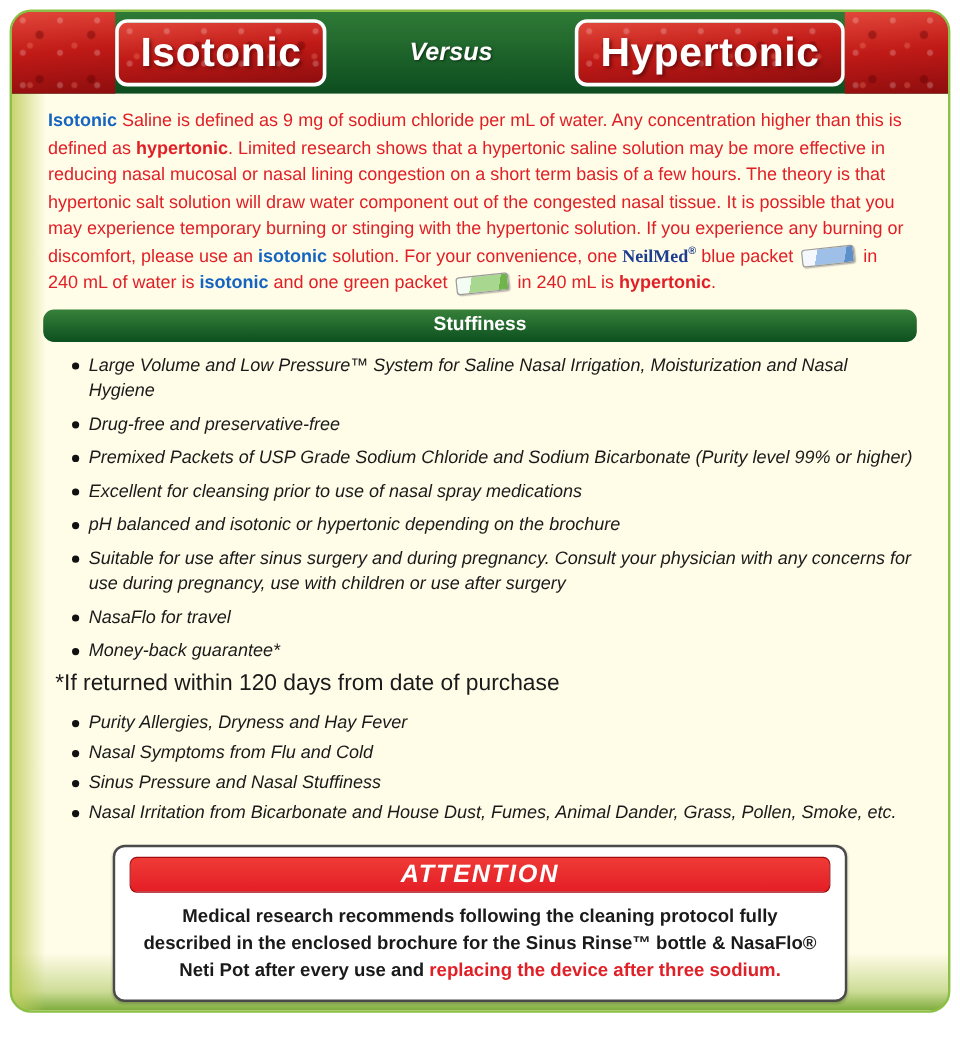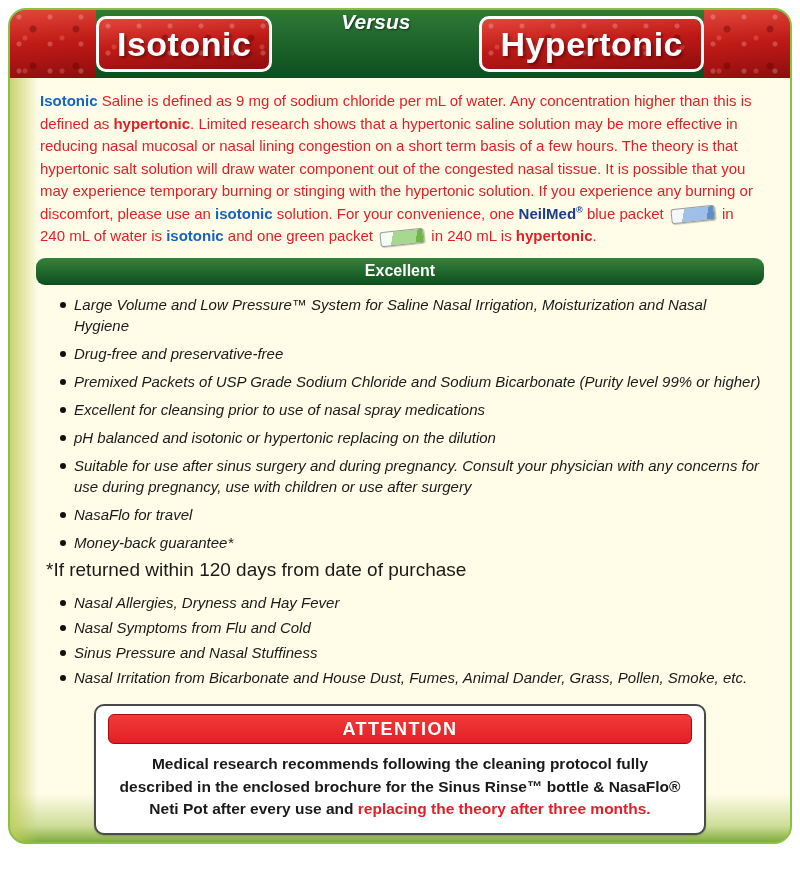--- a/index.html
+++ b/index.html
@@ -43,33 +43,33 @@
   .banner-spacer{width:86px;}
   .word-box{
     margin:6px 0;border:3px solid #ffffff;border-radius:10px;
     display:flex;align-items:center;justify-content:center;
     padding:0 18px;
   }
   .word-box span{
     color:#ffffff;font-weight:bold;font-size:34px;letter-spacing:.5px;
     text-shadow:2px 2px 3px rgba(60,0,0,.55);
   }
-  .versus{flex:1;display:flex;justify-content:center;}
+  .versus{flex:1;display:flex;align-items:center;justify-content:center;}
   .versus span{
     color:#ffffff;font-weight:bold;font-style:italic;font-size:21px;
     text-shadow:1px 1px 2px rgba(0,0,0,.5);
   }
   
   .intro{
     margin:12px 30px 10px;font-size:15px;line-height:1.5;color:var(--red-text);
   }
   .seg-red{color:var(--red-text);}
   .seg-red-bold{color:var(--red-text);font-weight:bold;}
   .seg-blue-bold{color:var(--blue-text);font-weight:bold;}
-  .seg-navy-bold{color:var(--navy-text);font-weight:bold;}
+  .seg-navy-bold{color:var(--navy-text);font-weight:bold;font-family:Liberation Serif, serif;}
   .seg-navy-sup{color:var(--navy-text);font-weight:bold;font-size:.6em;vertical-align:super;}
   .seg-black-bold{color:var(--ink);font-weight:bold;}
   .packet{
     display:inline-block;width:44px;height:15px;border-radius:3px;
     border:1px solid #9a9a9a;vertical-align:middle;margin:0 3px;
     transform:rotate(-6deg);box-shadow:1px 1px 1px rgba(0,0,0,.25);
   }
   .packet.blue-packet{background:linear-gradient(105deg,#f4f8fd 0 28%,#9dbfe8 28% 82%,#5d8fc9 82%);}
   .packet.green-packet{background:linear-gradient(105deg,#f4fdf4 0 28%,#a8d88f 28% 82%,#6fb54a 82%);}
   
@@ -99,21 +99,21 @@
     border:2px solid #4a4a4a;border-radius:10px;
     padding:6px 8px 12px;box-shadow:0 1px 2px rgba(0,0,0,.2);
   }
   .attention-bar{
     height:30px;margin:2px 4px 9px;border-radius:6px;
     background:linear-gradient(#ef3b36,var(--attention-red));
     border:1px solid #a30d12;
     display:flex;align-items:center;justify-content:center;
   }
   .attention-bar span{
-    color:#ffffff;font-weight:bold;font-size:18px;letter-spacing:1.5px;
+    color:#ffffff;font-weight:bold;font-size:21px;letter-spacing:1.5px;font-style:italic;
   }
   .attention-body{
     text-align:center;font-size:15.5px;line-height:1.45;padding:0 14px;
   }
 </style>
 </head>
 <body>
 
 <div class="page">
   <div class="card">
@@ -128,44 +128,44 @@
       </div>
       <div class="word-box red-texture">
         <span>Hypertonic</span>
       </div>
       <div class="banner-spacer red-texture"></div>
     </div>
 
     <p class="intro"><span class="seg-blue-bold">Isotonic</span><span class="seg-red"> Saline is defined as 9 mg of sodium chloride per mL of water. Any concentration higher than this is defined as </span><span class="seg-red-bold">hypertonic</span><span class="seg-red">. Limited research shows that a hypertonic saline solution may be more effective in reducing nasal mucosal or nasal lining congestion on a short term basis of a few hours. The theory is that hypertonic salt solution will draw water component out of the congested nasal tissue. It is possible that you may experience temporary burning or stinging with the hypertonic solution. If you experience any burning or discomfort, please use an </span><span class="seg-blue-bold">isotonic</span><span class="seg-red"> solution. For your convenience, one </span><span class="seg-navy-bold">NeilMed</span><span class="seg-navy-sup">®</span><span class="seg-red"> blue packet </span><span class="packet blue-packet"></span><span class="seg-red"> in 240 mL of water is </span><span class="seg-blue-bold">isotonic</span><span class="seg-red"> and one green packet </span><span class="packet green-packet"></span><span class="seg-red"> in 240 mL is </span><span class="seg-red-bold">hypertonic</span><span class="seg-red">.</span></p>
 
     <div class="section-bar">
-      <span>Excellent</span>
+      <span>Stuffiness</span>
     </div>
 
     <ul class="bullets advantages">
         <li>Large Volume and Low Pressure™ System for Saline Nasal Irrigation, Moisturization and Nasal Hygiene</li>
         <li>Drug-free and preservative-free</li>
         <li>Premixed Packets of USP Grade Sodium Chloride and Sodium Bicarbonate (Purity level 99% or higher)</li>
         <li>Excellent for cleansing prior to use of nasal spray medications</li>
-        <li>pH balanced and isotonic or hypertonic replacing on the dilution</li>
+        <li>pH balanced and isotonic or hypertonic depending on the brochure</li>
         <li>Suitable for use after sinus surgery and during pregnancy. Consult your physician with any concerns for use during pregnancy, use with children or use after surgery</li>
         <li>NasaFlo for travel</li>
         <li>Money-back guarantee*</li>
       </ul>
     <div class="footnote">*If returned within 120 days from date of purchase</div>
 
 
     <ul class="bullets relieve">
-        <li>Nasal Allergies, Dryness and Hay Fever</li>
+        <li>Purity Allergies, Dryness and Hay Fever</li>
         <li>Nasal Symptoms from Flu and Cold</li>
         <li>Sinus Pressure and Nasal Stuffiness</li>
         <li>Nasal Irritation from Bicarbonate and House Dust, Fumes, Animal Dander, Grass, Pollen, Smoke, etc.</li>
       </ul>
 
     <div class="attention">
       <div class="attention-bar">
         <span>ATTENTION</span>
       </div>
-      <p class="attention-body"><span class="seg-black-bold">Medical research recommends following the cleaning protocol fully described in the enclosed brochure for the Sinus Rinse™ bottle &amp; NasaFlo® Neti Pot after every use and </span><span class="seg-red-bold">replacing the theory after three months.</span></p>
+      <p class="attention-body"><span class="seg-black-bold">Medical research recommends following the cleaning protocol fully described in the enclosed brochure for the Sinus Rinse™ bottle &amp; NasaFlo® Neti Pot after every use and </span><span class="seg-red-bold">replacing the device after three sodium.</span></p>
     </div>
 
   </div>
 </div>
 
 </body></html>

